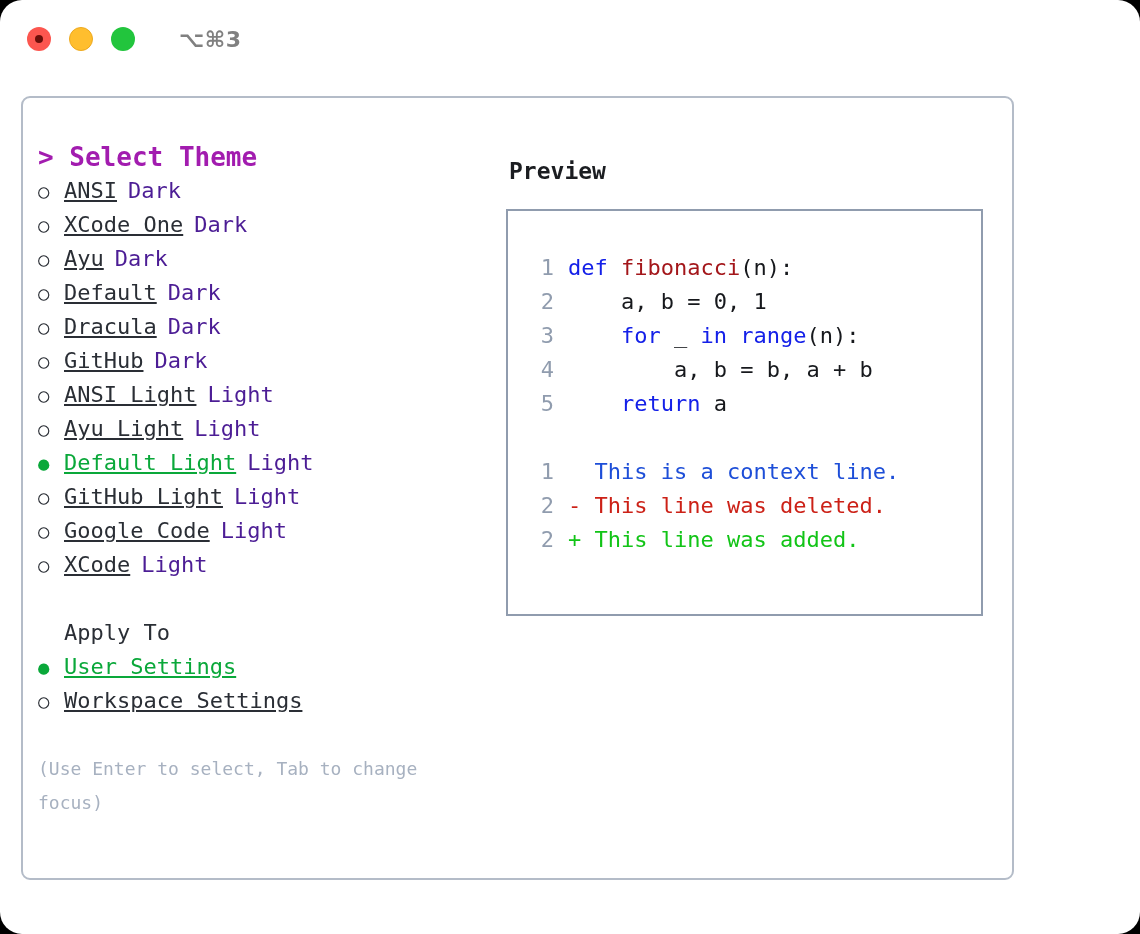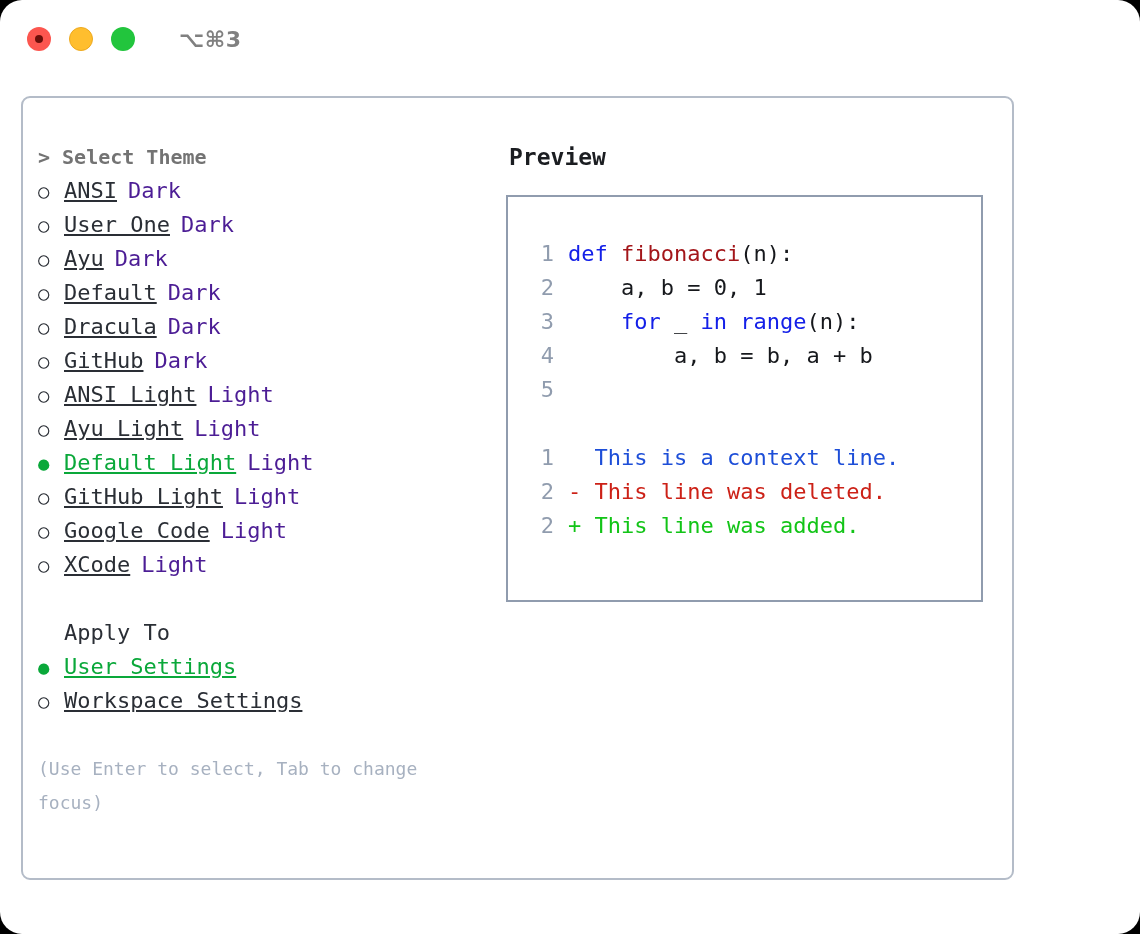--- a/index.html
+++ b/index.html
@@ -83,27 +83,28 @@
     display: flex;
     padding: 42px 0 0 0;
   }
   .col-left {
     width: 463px;
     padding-left: 15px;
   }
   .col-right {
     flex: 1;
     padding-left: 20px;
+    margin-top: 14px;
   }
 
   
   .section-heading {
-    font-size: 20px;
+    font-size: 26px;
     font-weight: bold;
-    color: #737373;
+    color: #a21caf;
     line-height: 34px;
     white-space: pre;
   }
   .list { margin: 0; }
   .row {
     display: flex;
     align-items: baseline;
     font-size: 22px;
     line-height: 34px;
     color: #2a2e35;
@@ -192,21 +193,21 @@
     <div class="shortcut">⌥⌘3</div>
   </div>
 
   <div class="panel">
     <div class="columns">
 
       <div class="col-left">
         <div class="section-heading">&gt; Select Theme</div>
         <div class="list" id="theme-list">
             <div class="row"><span class="bullet">○</span><span class="label">ANSI</span><span class="tag">Dark</span></div>
-            <div class="row"><span class="bullet">○</span><span class="label">User One</span><span class="tag">Dark</span></div>
+            <div class="row"><span class="bullet">○</span><span class="label">XCode One</span><span class="tag">Dark</span></div>
             <div class="row"><span class="bullet">○</span><span class="label">Ayu</span><span class="tag">Dark</span></div>
             <div class="row"><span class="bullet">○</span><span class="label">Default</span><span class="tag">Dark</span></div>
             <div class="row"><span class="bullet">○</span><span class="label">Dracula</span><span class="tag">Dark</span></div>
             <div class="row"><span class="bullet">○</span><span class="label">GitHub</span><span class="tag">Dark</span></div>
             <div class="row"><span class="bullet">○</span><span class="label">ANSI Light</span><span class="tag">Light</span></div>
             <div class="row"><span class="bullet">○</span><span class="label">Ayu Light</span><span class="tag">Light</span></div>
             <div class="row selected"><span class="bullet">●</span><span class="label">Default Light</span><span class="tag">Light</span></div>
             <div class="row"><span class="bullet">○</span><span class="label">GitHub Light</span><span class="tag">Light</span></div>
             <div class="row"><span class="bullet">○</span><span class="label">Google Code</span><span class="tag">Light</span></div>
             <div class="row"><span class="bullet">○</span><span class="label">XCode</span><span class="tag">Light</span></div>
@@ -227,21 +228,21 @@
       </div>
 
       <div class="col-right">
         <div class="preview-title">Preview</div>
         <div class="preview-box">
           <div id="code-block">
               <div class="code-line"><span class="lineno">1</span><span><span class="tok-kw">def </span><span class="tok-fn">fibonacci</span><span class="tok-plain">(n):</span></span></div>
               <div class="code-line"><span class="lineno">2</span><span><span class="tok-plain">    a, b = 0, 1</span></span></div>
               <div class="code-line"><span class="lineno">3</span><span><span class="tok-plain">    </span><span class="tok-kw">for</span><span class="tok-plain"> _ </span><span class="tok-kw">in</span><span class="tok-plain"> </span><span class="tok-kw">range</span><span class="tok-plain">(n):</span></span></div>
               <div class="code-line"><span class="lineno">4</span><span><span class="tok-plain">        a, b = b, a + b</span></span></div>
-              <div class="code-line"><span class="lineno">5</span></div>
+              <div class="code-line"><span class="lineno">5</span><span><span class="tok-plain">    </span><span class="tok-kw">return</span><span class="tok-plain"> a</span></span></div>
             </div>
           <div class="gap"></div>
           <div id="diff-block">
               <div class="code-line"><span class="lineno">1</span><span class="tok-ctx">  </span><span class="tok-ctx">This is a context line.</span></div>
               <div class="code-line"><span class="lineno">2</span><span class="tok-del">- </span><span class="tok-del">This line was deleted.</span></div>
               <div class="code-line"><span class="lineno">2</span><span class="tok-add">+ </span><span class="tok-add">This line was added.</span></div>
             </div>
         </div>
       </div>
 

